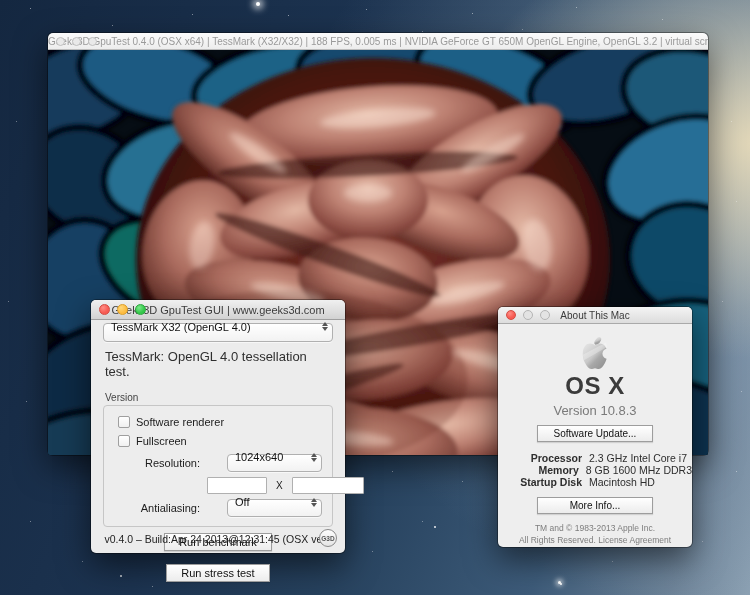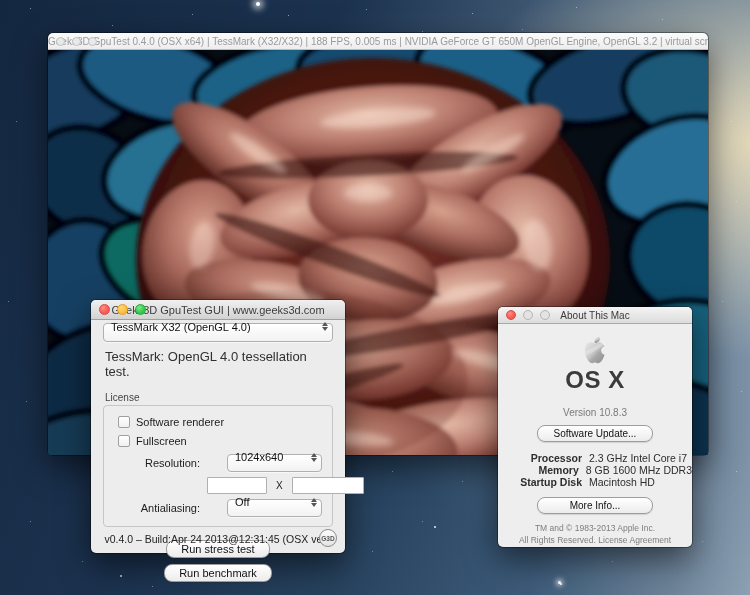--- a/index.html
+++ b/index.html
@@ -82,38 +82,38 @@
   .field-row { display:flex; align-items:center; margin-top:5px;gap:20px; }
   .field-label { width:86px; text-align:right; font-size:11px; color:#1c1c1c; margin-right:7px; white-space:nowrap; }
   .field-row .popup { flex:1; height:18px; }
   .res-inputs { display:flex; align-items:center; margin:5px 0 2px 93px; }
   .txt { height:17px; border:1px solid #b0b0b0; background:#fff; border-radius:1px; font-size:11px;
     padding:0 3px; font-family:"Liberation Sans",sans-serif; }
   .txt.w1 { width:60px; } .txt.w2 { width:72px; }
   .x-sep { font-size:10px; color:#1c1c1c; margin:0 9px; }
 
   .btn { display:block; margin:0 auto; height:18px; background:linear-gradient(#ffffff,#ececec);
-    border:1px solid #9d9d9d; border-radius:8px; font-size:11px; color:#111; text-align:center;
+    border:1px solid #9d9d9d; border-radius:0; font-size:11px; color:#111; text-align:center;
     line-height:16px; box-shadow:0 1px 1px rgba(0,0,0,.12); padding:0 14px; width:max-content; }
   .btn-stress { margin-top:13px; }
   .btn-bench { margin-top:6px; }
   .gui-footer { position:absolute; left:0; right:0; bottom:7px; text-align:center; font-size:10.5px; color:#222; }
   .g3d-badge { position:absolute; right:8px; bottom:5px; width:18px; height:18px; border-radius:50%;
     border:1px solid #8a8a8a; background:linear-gradient(#fdfdfd,#e4e4e4); color:#555; font-size:6.5px;
     font-weight:bold; display:flex; align-items:center; justify-content:center; }
 
   
   .win-about { left:498px; top:307px; width:194px; height:240px; background:#eeeeee; }
   .win-about .titlebar { height:17px; background:linear-gradient(#f4f4f4,#dcdcdc); border-bottom:1px solid #a9a9a9; }
   .win-about .title { font-size:10px; color:#3a3a3a; }
   .win-about .light { width:10px; height:10px; }
   .about-body { display:flex; flex-direction:column; align-items:center; height:223px; position:relative; }
   .apple-logo { margin-top:12px; }
   .osx-name { font-size:24px; font-weight:bold; color:#3b3b3b; letter-spacing:.5px; margin-top:2px; }
-  .osx-version { font-size:10px; color:#7a7a7a; margin-top:13px; }
+  .osx-version { font-size:13px; color:#7a7a7a; margin-top:3px; }
   .btn-small { height:17px; line-height:15px; font-size:10px; margin-top:7px; min-width:116px; }
   .specs { margin-top:10px; width:100%; }
   .spec-row { display:flex; }
   .spec-label { width:84px; text-align:right; font-size:10.5px; font-weight:bold; color:#2e2e2e; margin-right:7px; white-space:nowrap; }
   .spec-value { font-size:10.5px; color:#2e2e2e; white-space:nowrap; }
   .btn-more { margin-top:9px; }
   .copyright { margin-top:9px; text-align:center; font-size:8.5px; color:#7d7d7d; line-height:1.4; }
   .license { color:#7d7d7d; }
 </style>
 </head>
@@ -249,21 +249,21 @@
   <div class="gui-body">
     <div class="popup">
       <span class="val">TessMark X32 (OpenGL 4.0)</span>
       <span class="stepper">
           <span class="tri-up"></span>
           <span class="tri-dn"></span>
         </span>
     </div>
     <div class="desc">TessMark: OpenGL 4.0 tessellation test.</div>
 
-    <div class="grp-label">License</div>
+    <div class="grp-label">Version</div>
     <div class="groupbox">
       <div class="cb-row">
         <span class="checkbox"></span>
         <span class="cb-label">Software renderer</span>
       </div>
       <div class="cb-row">
         <span class="checkbox"></span>
         <span class="cb-label">Fullscreen</span>
       </div>
       <div class="field-row">
@@ -286,22 +286,22 @@
         <div class="popup">
           <span class="val">Off</span>
           <span class="stepper">
               <span class="tri-up"></span>
               <span class="tri-dn"></span>
             </span>
         </div>
       </div>
     </div>
 
+    <button class="btn btn-bench">Run benchmark</button>
     <button class="btn btn-stress">Run stress test</button>
-    <button class="btn btn-bench">Run benchmark</button>
 
     <div class="gui-footer">v0.4.0 – Build:Apr 24 2013@12:31:45 (OSX ver.)</div>
     <div class="g3d-badge">G3D</div>
   </div>
 </div>
 
 <div class="window win-about">
   <div class="titlebar">
     <div class="lights">
       <span class="light lt-close"></span>

